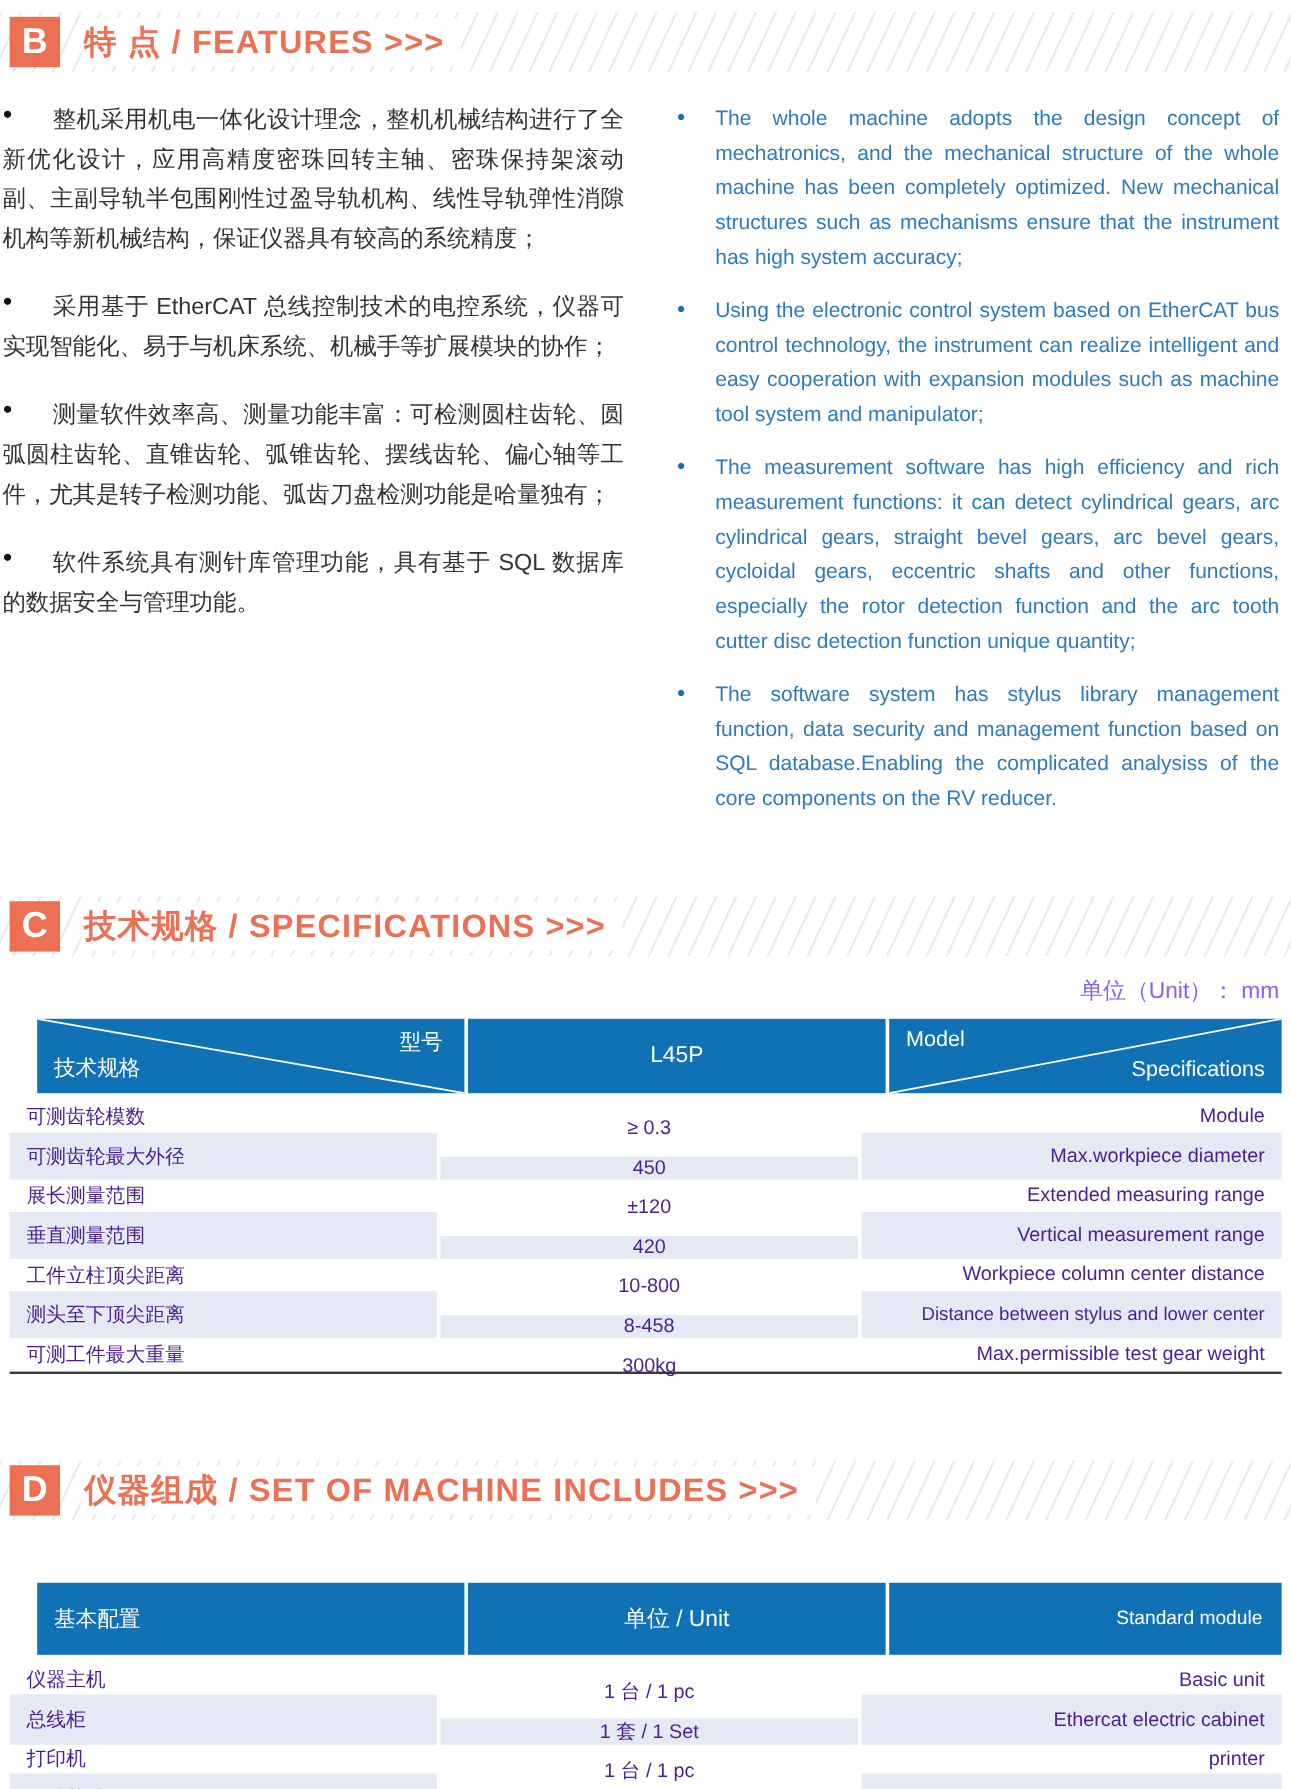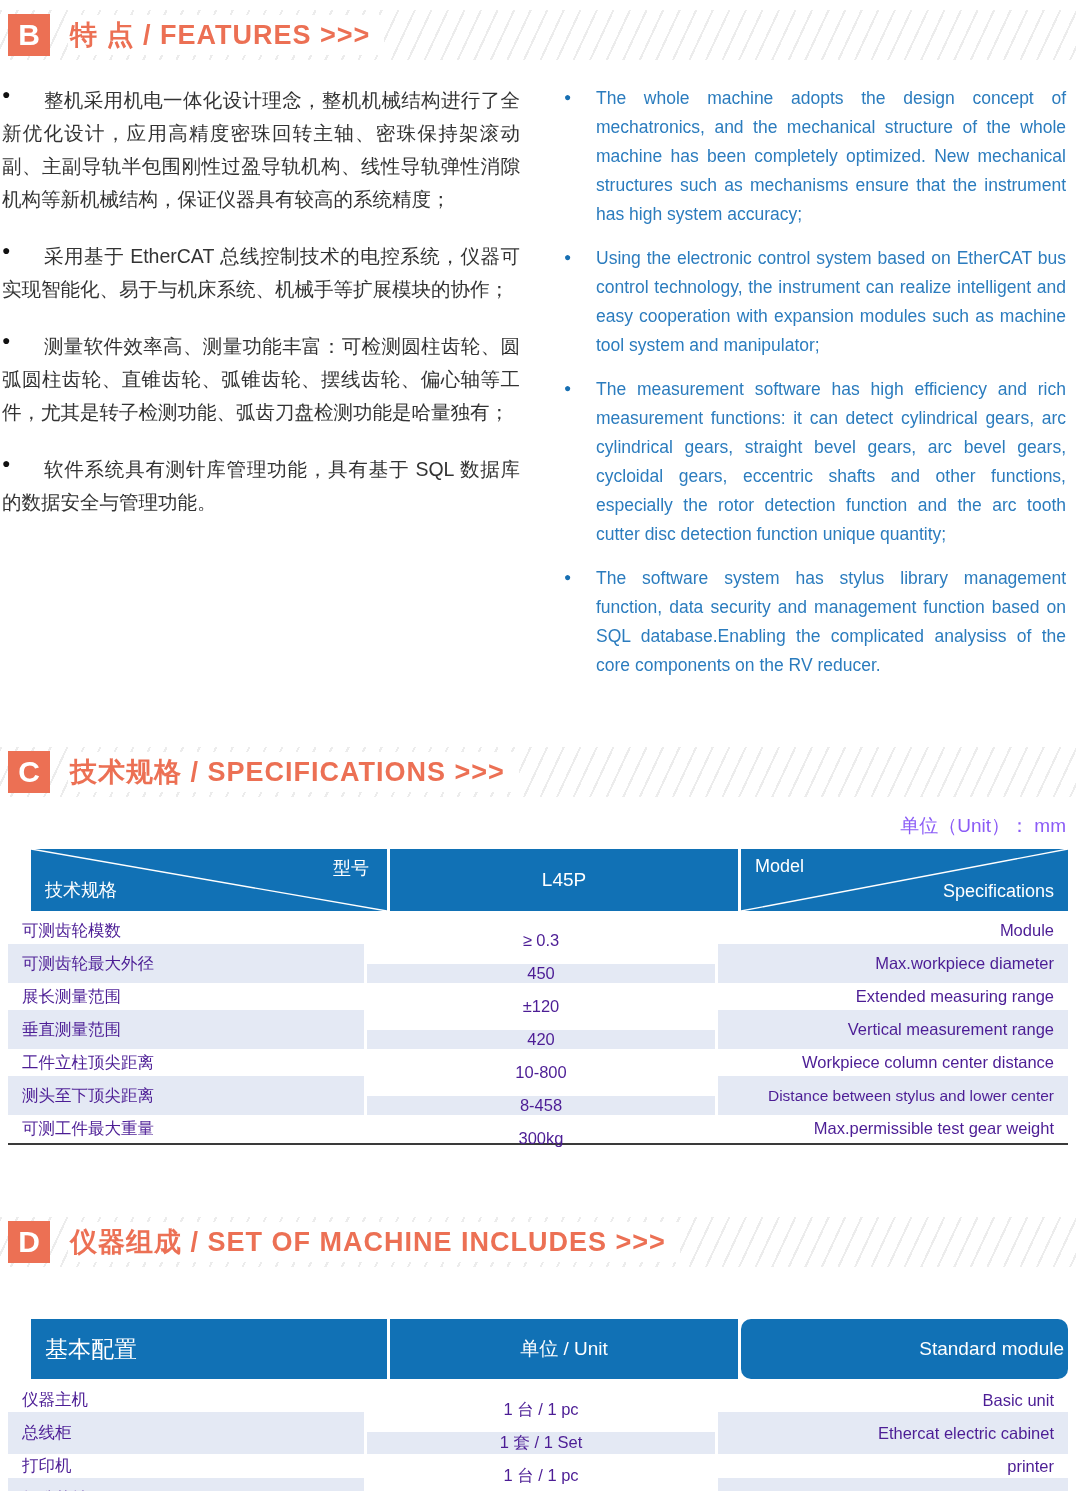--- a/index.html
+++ b/index.html
@@ -56,22 +56,22 @@
   .t-head{display:grid;grid-template-columns:356px 348px 1fr;gap:3px;margin-left:23px;}
   .t-head .hcell{background:var(--blue);color:#fff;position:relative;}
   .spec-head .hcell{height:62px;}
   .inc-head .hcell{height:60px;}
   .hcell svg{position:absolute;inset:0;width:100%;height:100%;}
   .hcell .pos-tr{position:absolute;top:7px;right:18px;font-size:18px;}
   .hcell .pos-bl{position:absolute;bottom:9px;left:14px;font-size:18px;}
   .hcell .pos-tl{position:absolute;top:7px;left:14px;font-size:18px;}
   .hcell .pos-br{position:absolute;bottom:9px;right:14px;font-size:18px;}
   .hcell.center{display:flex;align-items:center;justify-content:center;font-size:19px;}
-  .hcell.left{display:flex;align-items:center;padding-left:14px;font-size:23px;}
-  .hcell.right{display:flex;align-items:center;justify-content:flex-end;padding-right:4px;font-size:19px;border-radius:10px;}
+  .hcell.left{display:flex;align-items:center;padding-left:14px;font-size:18px;}
+  .hcell.right{display:flex;align-items:center;justify-content:flex-end;padding-right:16px;font-size:16px;}
   .t-row{display:grid;grid-template-columns:356px 348px 1fr;gap:3px;height:33px;}
   .t-row .cell{display:flex;align-items:center;font-size:16.5px;color:#4c1d95;background:transparent;}
   .t-row.alt .cell{background:var(--row-alt);}
   .t-row .c1{padding-left:14px;}
   .t-row .c2{justify-content:center;margin-top:20px;}
   .t-row .c3{justify-content:flex-end;padding-right:14px;}
   .t-row .c3.long{font-size:15.5px;}
   .t-bottom{height:2px;background:#3a3a3a;margin-top:1px;}
   
   .sec-d{margin-top:72px;}

